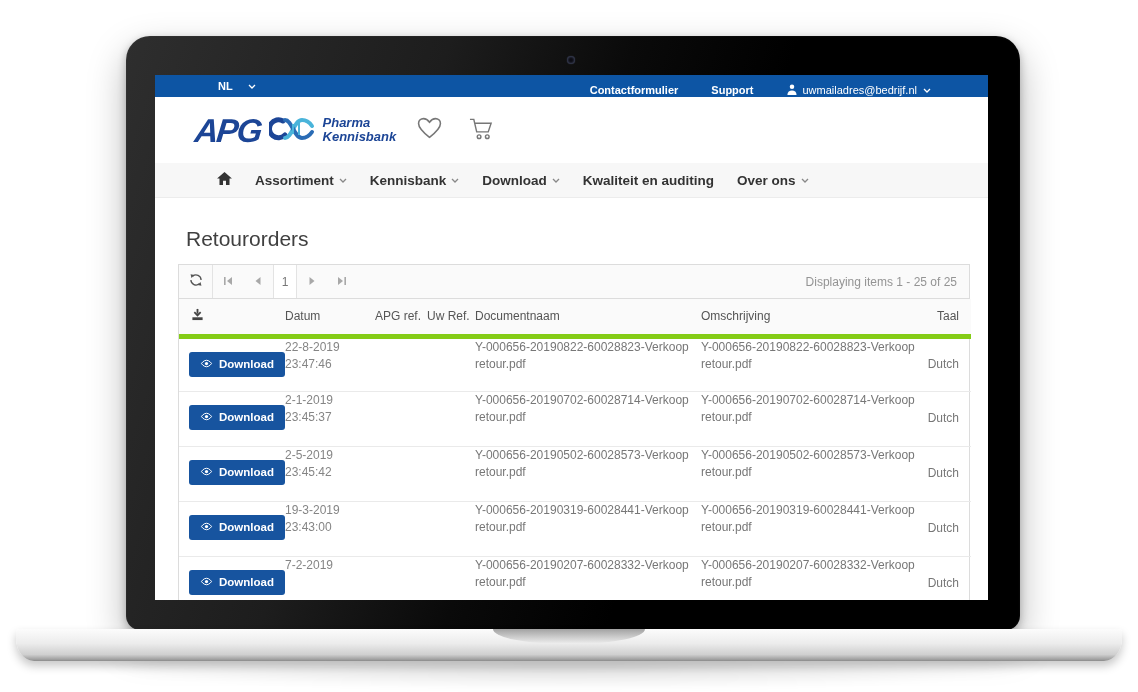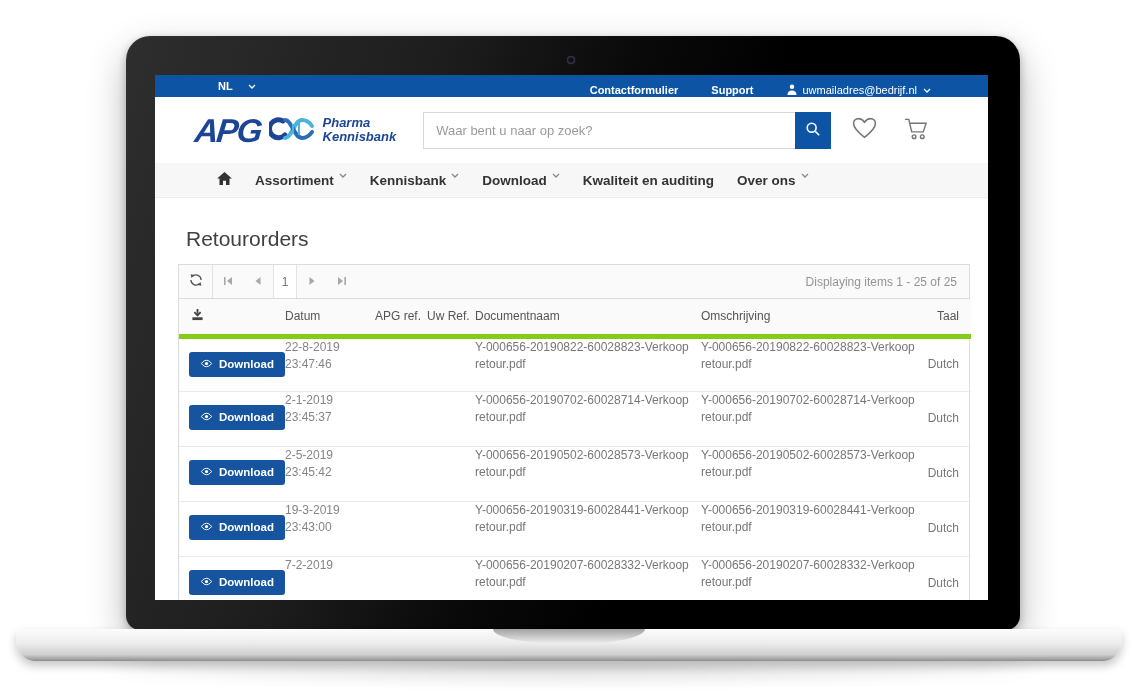--- a/index.html
+++ b/index.html
@@ -49,21 +49,21 @@
                      font-family:"Liberation Sans", sans-serif; }
   .searchbox input::placeholder { color:#9a9a9a; }
   .search-btn { width:36px; height:37px; background:#0d55a4; border:none; display:flex;
                 align-items:center; justify-content:center; cursor:pointer; }
   .hicon { margin-left:21px; cursor:pointer; display:flex; align-items:center; }
   .hicon + .hicon { margin-left:27px; }
 
   .nav { height:35px; background:#f7f7f7; border-bottom:1px solid #ececec; display:flex;
          align-items:center; padding:0 0 0 62px; gap:23px; font-size:13.5px; font-weight:700;
          color:#333; }
-  .nav .item { display:flex; align-items:flex-start; gap:5px; cursor:pointer; }
+  .nav .item { display:flex; align-items:center; gap:5px; cursor:pointer; }
   .nav .chev { color:#888; }
 
   .content { padding:0 18px 0 23px; }
   .page-title { margin:29px 8px 13px; font-size:21px; font-weight:400; color:#404040; }
 
   .grid { border:1px solid #dcdcdc; background:#fff; }
   .pagebar { height:34px; background:#fafafa; border-bottom:1px solid #dcdcdc;
              display:flex; align-items:stretch; }
   .pcell { width:30px; display:flex; align-items:center; justify-content:center; cursor:pointer; }
   .pcell.refresh { width:34px; border-right:1px solid #e3e3e3; }
@@ -139,31 +139,20 @@
             <path d="M16 25 C23 25 25 7 33 7 C38 7 41 10 43 13" fill="none" stroke="#4ab4da" stroke-width="4" stroke-linecap="round"></path>
             <path d="M16 7 C23 7 25 25 33 25 C38 25 41 22 43 19" fill="none" stroke="#2a6cb5" stroke-width="4" stroke-linecap="round"></path>
             <line x1="24" y1="11" x2="24" y2="21" stroke="#4ab4da" stroke-width="2"></line>
             <line x1="30" y1="10" x2="30" y2="22" stroke="#4ab4da" stroke-width="2"></line>
           </svg>
         </span>
         <span class="ptext">
           <div>Pharma</div>
           <div>Kennisbank</div>
         </span>
-      </div>
-      <div class="searchbox">
-        <input type="text" placeholder="Waar bent u naar op zoek?" style="">
-        <button class="search-btn">
-          <span>
-            <svg width="16" height="16" viewBox="0 0 18 18" fill="none" stroke="#fff" stroke-width="1.8">
-                <circle cx="7.5" cy="7.5" r="5"></circle>
-                <line x1="11.6" y1="11.6" x2="16" y2="16"></line>
-              </svg>
-          </span>
-        </button>
       </div>
       <div class="hicon">
         <span>
           <svg width="25" height="23" viewBox="0 0 24 22" fill="none" stroke="#777" stroke-width="1.5">
               <path d="M12 19.5 C5 14 1.5 9.5 1.5 6.2 C1.5 3.3 3.8 1.5 6.2 1.5 C8.2 1.5 10.3 2.6 12 5 C13.7 2.6 15.8 1.5 17.8 1.5 C20.2 1.5 22.5 3.3 22.5 6.2 C22.5 9.5 19 14 12 19.5 Z"></path>
             </svg>
         </span>
       </div>
       <div class="hicon">
         <span>

